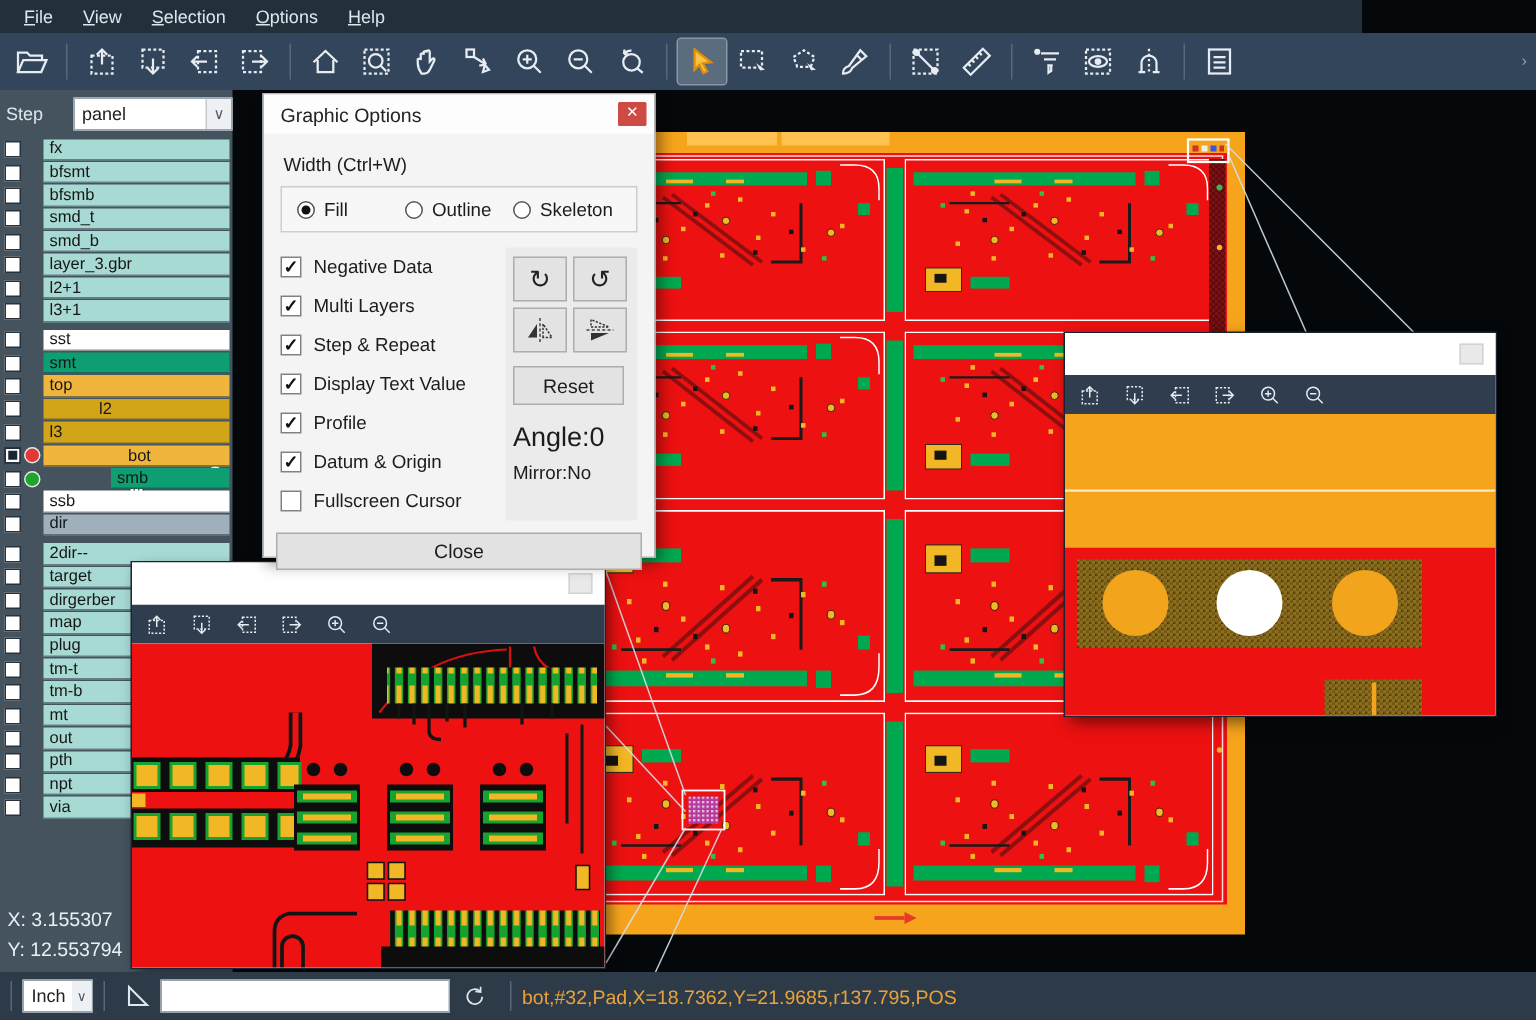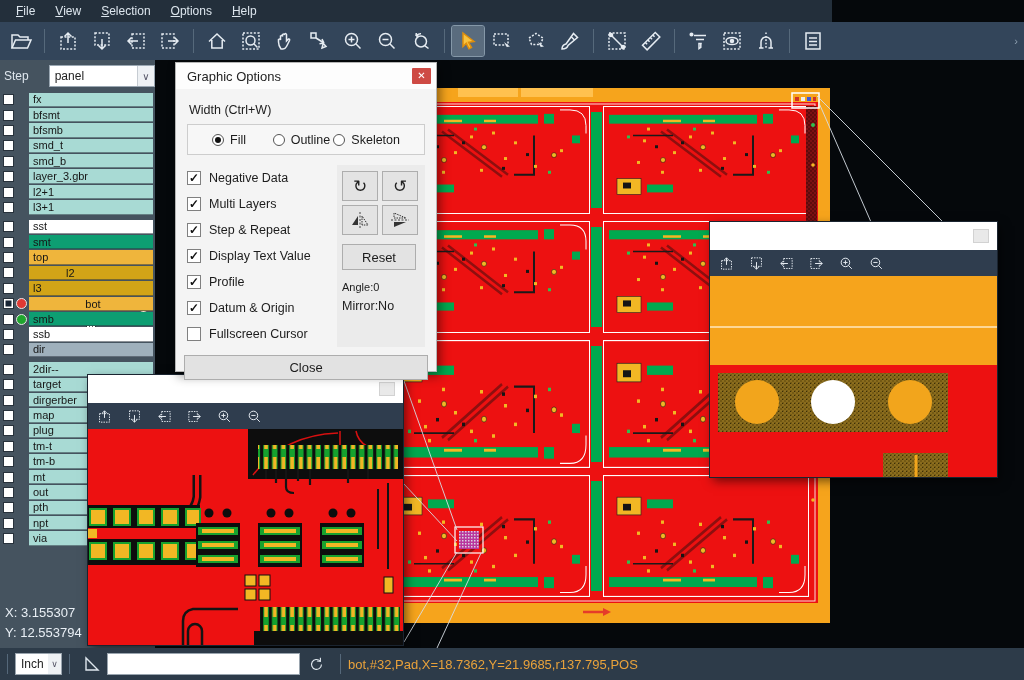--- a/index.html
+++ b/index.html
@@ -1,20 +1,20 @@
 <!DOCTYPE html>
 <html><head>
 <meta charset="utf-8">
 <style>
   * { margin:0; padding:0; box-sizing:border-box; }
   body { font-family:"Liberation Sans", sans-serif; background:#000; }
   #app { position:relative; width:1024px; height:680px; background:#05080b; overflow:hidden; }
 
   
-  #menubar { position:absolute; left:0; top:0; width:832px; height:22px; background:#232f3b;
+  #menubar { position:absolute; left:0; top:0; width:908px; height:22px; background:#232f3b;
              display:flex; align-items:center; padding-left:6px; z-index:40; }
   .menu-item { display:inline-block; color:#dde6ee; font-size:12px; padding:3px 10px; cursor:default; }
   .menu-item::first-letter { text-decoration:underline; }
 
   
   #toolbar { position:absolute; left:0; top:22px; width:1024px; height:38px; background:#33455a;
              display:flex; align-items:center; padding-left:4px; z-index:40; }
   .tbtn { width:32px; height:30px; display:flex; align-items:center; justify-content:center;
           border-radius:2px; margin:0 1px; }
   .tbtn svg { stroke:#e6ecf2; fill:none; stroke-width:1.5; }
@@ -57,39 +57,39 @@
   
   #dialog { position:absolute; left:175px; top:62px; width:262px; height:310px; background:#f4f4f4;
             border:1px solid #b5b5b5; box-shadow:3px 4px 10px rgba(0,0,0,.45); z-index:30; }
   #dlg-title { height:26px; background:#fdfdfd; display:flex; align-items:center; padding-left:11px;
                font-size:13px; color:#222; position:relative; }
   #dlg-close { position:absolute; right:5px; top:5px; width:19px; height:16px; background:#ce4a44; color:#fff;
                font-size:10px; line-height:16px; text-align:center; border-radius:1px; }
   #dlg-body { position:relative; padding:0 11px; height:284px; }
   #dlg-width { font-size:12.5px; color:#1c1c1c; margin:14px 0 7px 2px; }
   #dlg-radios { border:1px solid #cdcdcd; background:#f7f7f7; height:31px; display:flex; align-items:center;
-                padding:0 24px; gap:0; }
+                padding:0 10px; gap:0; }
   .radio-item { display:flex; align-items:center; flex:1; }
   .radio { width:12px; height:12px; border-radius:50%; border:1px solid #555; background:#fff; margin-right:6px;
            display:flex; align-items:center; justify-content:center; }
   .radio.sel::after { content:""; width:6px; height:6px; border-radius:50%; background:#111; }
   .radio-lbl { font-size:12.5px; color:#1c1c1c; }
   #dlg-main { display:flex; margin-top:10px; }
   #dlg-checks { flex:1; }
   .chk-item { display:flex; align-items:center; height:26px; }
   .chk { width:14px; height:14px; border:1px solid #808080; background:#fff; margin-right:8px; font-size:12px;
          line-height:13px; text-align:center; color:#111; font-weight:bold; flex:none; }
   .chk-lbl { font-size:12.5px; color:#1c1c1c; white-space:nowrap; }
   #dlg-right { width:88px; background:#ebebeb; padding:6px 5px; margin-left:4px; height:182px; }
   #dlg-rot { display:grid; grid-template-columns:36px 36px; gap:4px; }
   .dlg-btn { width:36px; height:30px; background:#e3e3e3; border:1px solid #adadad; display:flex;
              align-items:center; justify-content:center; font-size:17px; color:#222; }
   #dlg-reset { width:74px; height:26px; background:#e3e3e3; border:1px solid #adadad; font-size:13px; color:#1c1c1c;
                margin-top:9px; display:flex; align-items:center; justify-content:center; font-family:inherit; }
-  .dlg-info { font-size:11px; color:#1c1c1c; margin-top:11px; }
+  .dlg-info { font-size:18px; color:#1c1c1c; margin-top:11px; }
   .dlg-info2 { font-size:12.5px; color:#1c1c1c; margin-top:6px; }
   #dlg-closebtn { position:absolute; left:8px; right:8px; bottom:7px; height:25px; background:#e2e2e2;
                   border:1px solid #adadad; font-size:13px; color:#1c1c1c; display:flex; align-items:center;
                   justify-content:center; }
 
   
   #statusbar { position:absolute; left:0; top:648px; width:1024px; height:32px; background:#2d3b49;
                display:flex; align-items:center; z-index:45; }
   .ssep { width:1px; height:20px; background:#55687a; margin:0 7px; }
   #unitbox { width:47px; height:22px; background:#fff; border:1px solid #99a4ae; display:flex; align-items:center;
@@ -375,21 +375,21 @@
                 <rect x="0.5" y="0.5" width="9" height="9" fill="#fff" stroke="#333"></rect>
                 <path d="M0.5,3.5 h9 M0.5,6.5 h9 M3.5,0.5 v9 M6.5,0.5 v9" stroke="#333" stroke-width="0.8"></path>
               </svg>
             </span>
           </div>
           <div class="layer-row">
             <span class="cb"></span>
             <span class="dotslot">
               <span class="dot" style="background: rgb(31, 165, 46);"></span>
             </span>
-            <span class="cell" style="background: rgb(13, 158, 114);">
+            <span class="cell" style="background: rgb(13, 158, 114); margin-left: 45px;">
               <span>smb</span>
             </span>
           </div>
           <div class="layer-row">
             <span class="cb"></span>
             <span class="dotslot"></span>
             <span class="cell" style="background: rgb(255, 255, 255);">
               <span>ssb</span>
             </span>
           </div>

